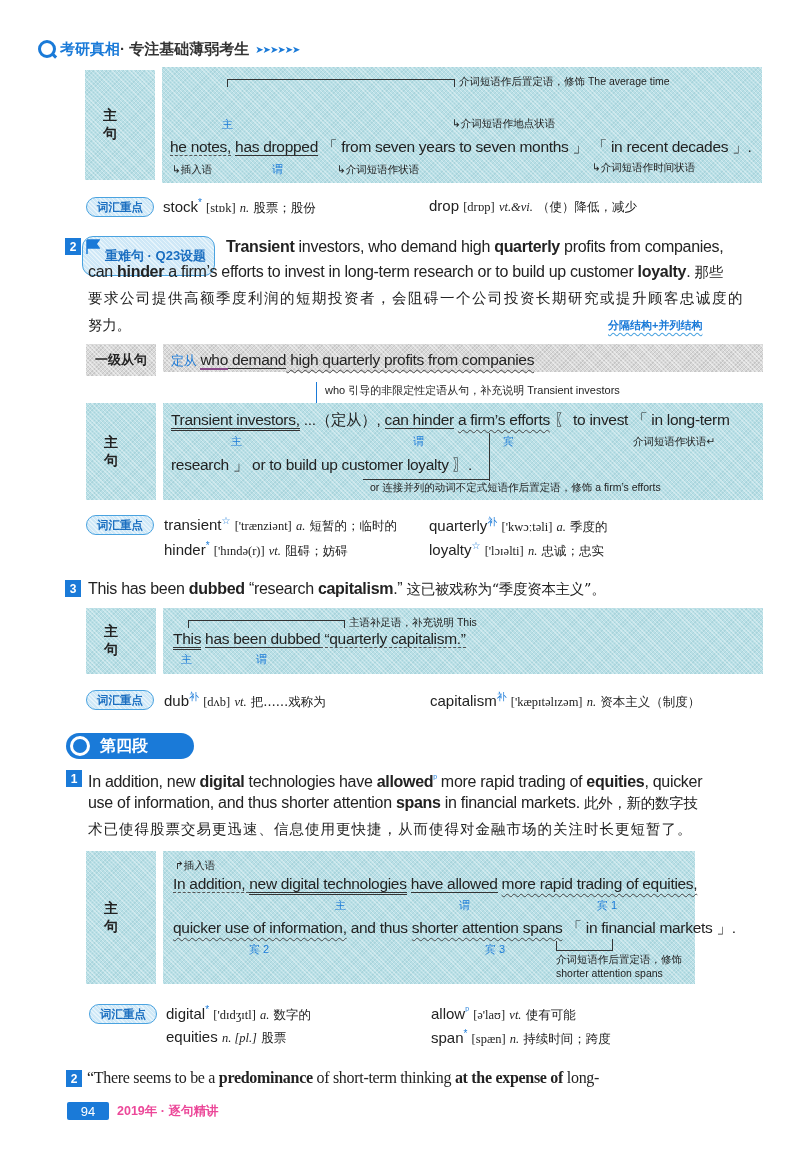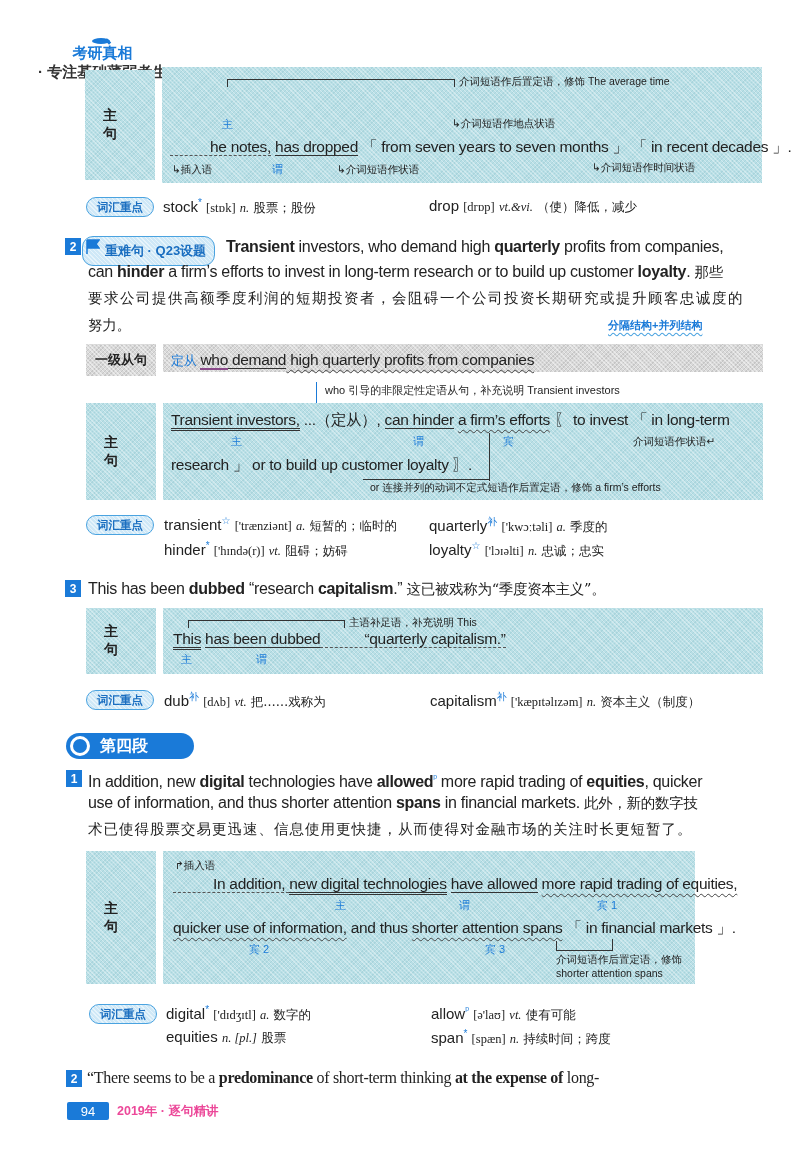--- a/index.html
+++ b/index.html
@@ -2,21 +2,21 @@
 <html><head>
 <meta charset="utf-8">
 <style>
   * { box-sizing: border-box; margin: 0; padding: 0; }
   html, body { width: 800px; height: 1150px; background: #ffffff; overflow: hidden; }
   body { position: relative; font-family: "Liberation Sans", "DejaVu Sans", sans-serif; color: #222; }
 
   .abs { position: absolute; }
 
   
-  .hdr { left: 38px; top: 38px; height: 22px; display: flex; align-items: center; flex-direction: column; }
+  .hdr { left: 38px; top: 38px; height: 22px; display: flex; align-items: center; }
   .hdr .q { width: 18px; height: 18px; border: 3px solid #1a7ad8; border-radius: 50%; position: relative; margin-right: 4px; }
   .hdr .q::after { content: ""; position: absolute; width: 6px; height: 3px; background: #1a7ad8; right: -4px; bottom: -2px; transform: rotate(45deg); }
   .hdr .brand { font-size: 15px; font-weight: bold; color: #1a7ad8; }
   .hdr .sub { font-size: 15px; font-weight: bold; color: #333; }
   .hdr .arrows { font-size: 10px; color: #1a7ad8; margin-left: 6px; letter-spacing: -1px; }
 
   
   .hatch {
     background-color: #b9dfe6;
     background-image:
@@ -29,42 +29,42 @@
       repeating-linear-gradient(45deg, rgba(255,255,255,0.45) 0 1px, transparent 1px 3px),
       repeating-linear-gradient(-45deg, rgba(140,140,140,0.25) 0 1px, transparent 1px 3px);
   }
   .label-box { display: flex; align-items: center; justify-content: center; font-size: 14px; font-weight: bold; color: #222; letter-spacing: 18px; padding-left: 18px; }
   .label-box.small { letter-spacing: 0; padding-left: 0; font-size: 13px; }
 
   .sent { font-size: 15.5px; color: #222; white-space: nowrap; letter-spacing: -0.3px; }
   .u2 { border-bottom: 3px double #333; }
   .u1 { border-bottom: 1.5px solid #333; }
   .uw { text-decoration: underline wavy #444; text-underline-offset: 4px; text-decoration-thickness: 1px; }
-  .ud { border-bottom: 1.5px dashed #555; padding-left: 40px; }
+  .ud { border-bottom: 1.5px dashed #555; }
   .upur { border-bottom: 2px solid #8a4a8a; }
   .tag { font-size: 10.5px; color: #222; white-space: nowrap; }
   .role { font-size: 11px; color: #1a7ad8; }
   .ann-line { border: 1px solid #333; border-bottom: none; }
 
   
   .vocab-pill { height: 20px; width: 68px; border-radius: 10px; border: 1.5px solid #4aa3e0; background: #cfe8f7;
     background-image: repeating-linear-gradient(45deg, rgba(255,255,255,0.5) 0 1px, transparent 1px 3px);
     color: #1a6ec0; font-size: 11.5px; font-weight: bold; display: flex; align-items: center; justify-content: center; }
   .vocab { font-size: 15px; color: #222; white-space: nowrap; }
   .vocab .ph { font-family: "Liberation Serif", serif; font-size: 12.5px; }
   .vocab .pos { font-family: "Liberation Serif", serif; font-style: italic; font-size: 12.5px; }
   .vocab .zh { font-family: "DejaVu Serif", serif; font-size: 12.5px; }
   .vocab sup { color: #1a7ad8; font-size: 10px; }
 
   .num { width: 16px; height: 17px; background: #1a7ad8; color: #fff; font-size: 12px; font-weight: bold; display: flex; align-items: center; justify-content: center; }
   .para { font-size: 16px; line-height: 25px; color: #222; letter-spacing: -0.3px; }
   .para b { font-weight: bold; }
   .zh-serif { font-family: "DejaVu Serif", serif; font-size: 14.5px; }
 
-  .flag-badge { height: 30px; border-radius: 11px; border: 1.5px solid #4aa3e0; background: #cfe8f7;
+  .flag-badge { height: 40px; border-radius: 11px; border: 1.5px solid #4aa3e0; background: #cfe8f7;
     background-image: repeating-linear-gradient(45deg, rgba(255,255,255,0.5) 0 1px, transparent 1px 3px);
     color: #1a6ec0; font-size: 13px; font-weight: bold; display: flex; align-items: center; padding: 0 8px 0 22px; }
   .flag-ic { position: absolute; left: 3px; top: 2px; width: 14px; height: 16px; }
 
   .struct-note { font-size: 11px; color: #1a7ad8; font-weight: bold; text-decoration: underline wavy #4aa3e0; text-underline-offset: 3px; }
 
   .section-pill { height: 26px; width: 128px; border-radius: 13px; background: #1a7ad8; color: #fff; font-size: 16px; font-weight: bold; display: flex; align-items: center; padding-left: 34px; }
   .section-pill .q { position: absolute; left: 4px; top: 3px; width: 20px; height: 20px; border: 3px solid #fff; border-radius: 50%; }
 
   .footer-num { width: 42px; height: 18px; background: #1a7ad8; color: #fff; font-size: 13px; display: flex; align-items: center; justify-content: center; border-radius: 2px; }

